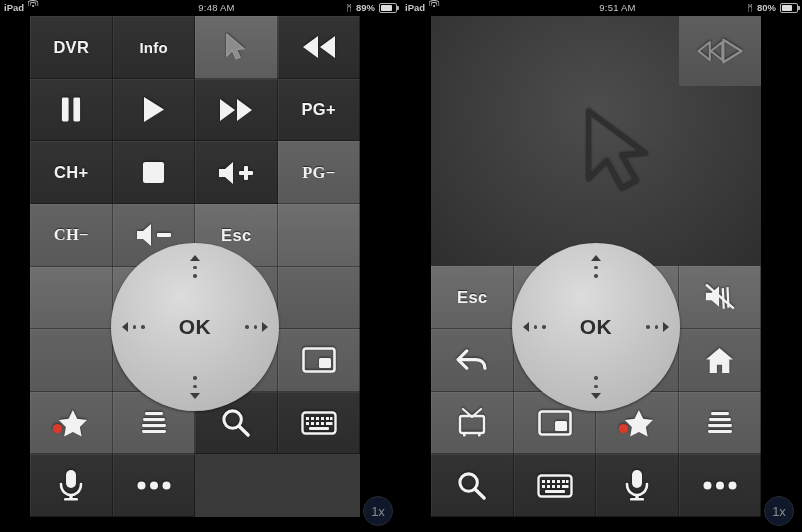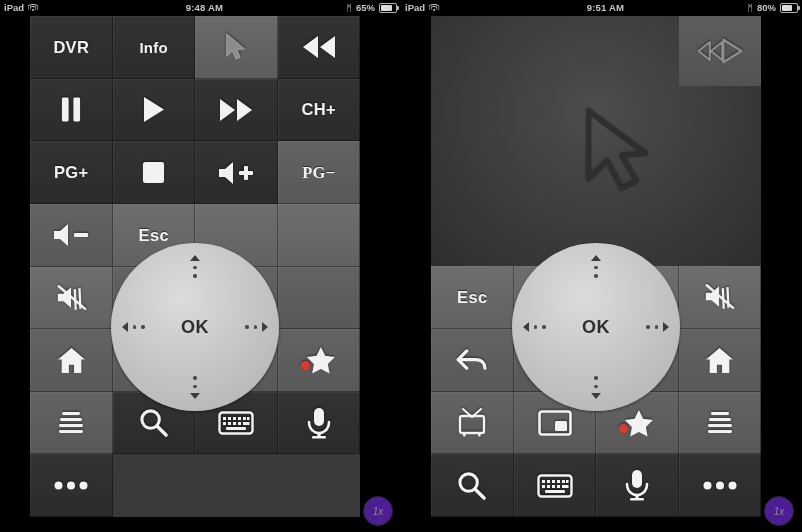--- a/index.html
+++ b/index.html
@@ -5,23 +5,23 @@
   html,body{margin:0;padding:0;background:#000;}
   body{width:802px;height:532px;overflow:hidden;font-family:"Liberation Sans",sans-serif;}
 
   .screens{position:relative;width:802px;height:532px;background:#000;display:flex;}
 
   .device{position:relative;width:401px;height:532px;background:#000;overflow:hidden;}
 
   
   .statusbar{position:absolute;top:0;left:0;width:401px;height:16px;background:#000;
              color:#c8c8c8;font-size:9.5px;line-height:16px;}
-  .sb-left{position:absolute;left:4px;top:0;display:flex;align-items:center;gap:4px;height:16px;}
-  .sb-center{position:absolute;left:4px;top:0;width:401px;text-align:center;height:16px;
-             font-weight:bold;letter-spacing:.2px;}
+  .sb-left{position:absolute;left:4px;top:0;display:flex;align-items:flex-start;gap:4px;height:16px;}
+  .sb-center{position:absolute;left:16px;top:0;width:401px;text-align:center;height:16px;
+             font-weight:normal;letter-spacing:.2px;}
   .sb-right{position:absolute;right:4px;top:0;display:flex;align-items:center;gap:4px;height:16px;}
   .sb-label{font-weight:bold;font-size:9.5px;}
   .wifi-ico{width:10px;height:8px;position:relative;display:inline-block;}
   .wifi-ico i{position:absolute;left:50%;transform:translateX(-50%);border:1.1px solid #c8c8c8;
               border-bottom:none;border-radius:50% 50% 0 0;}
   .wifi-ico i:nth-child(1){width:9px;height:4.5px;top:0;}
   .wifi-ico i:nth-child(2){width:5px;height:2.6px;top:2.4px;}
   .wifi-ico i:nth-child(3){width:1.8px;height:1.8px;top:5px;background:#c8c8c8;border-radius:50%;border:none;}
   .bt-ico{font-size:9px;color:#c8c8c8;}
   .batt{width:16px;height:8px;border:1px solid #b4b4b4;border-radius:2px;position:relative;display:inline-block;}
@@ -51,56 +51,56 @@
           background:linear-gradient(180deg,#5e5e5e 0%,#525252 100%);
           display:flex;align-items:center;justify-content:center;}
   .cursor-big{position:absolute;left:148px;top:90px;}
 
   
   .dpad{position:absolute;left:50%;top:311px;transform:translate(-50%,-50%);
         width:168px;height:168px;border-radius:50%;
         background:radial-gradient(circle at 42% 32%,#dcdcdc 0%,#c6c6c6 48%,#b0b0b0 100%);
         box-shadow:0 1px 3px rgba(0,0,0,.45);}
   .dpad .ok{position:absolute;left:50%;top:50%;transform:translate(-50%,-50%);
-            font-size:18px;font-weight:bold;color:#2e2e2e;letter-spacing:.5px;text-align:center;}
+            font-size:21px;font-weight:bold;color:#2e2e2e;letter-spacing:.5px;text-align:center;}
   .dir{position:absolute;display:flex;align-items:center;gap:5px;color:#4a4a4a;}
   .dir.up{left:50%;top:12px;transform:translateX(-50%);flex-direction:column;}
   .dir.down{left:50%;bottom:12px;transform:translateX(-50%);flex-direction:column-reverse;}
   .dir.left{left:11px;top:50%;transform:translateY(-50%);}
   .dir.right{right:11px;top:50%;transform:translateY(-50%);flex-direction:row-reverse;}
   .dot{width:3.4px;height:3.4px;border-radius:50%;background:#4a4a4a;}
   .tri{width:0;height:0;}
   .tri.u{border-left:5px solid transparent;border-right:5px solid transparent;border-bottom:6px solid #3c3c3c;}
   .tri.d{border-left:5px solid transparent;border-right:5px solid transparent;border-top:6px solid #3c3c3c;}
   .tri.l{border-top:5px solid transparent;border-bottom:5px solid transparent;border-right:6px solid #3c3c3c;}
   .tri.r{border-top:5px solid transparent;border-bottom:5px solid transparent;border-left:6px solid #3c3c3c;}
 
   
   .zoom-badge{position:absolute;right:8px;bottom:6px;width:28px;height:28px;border-radius:50%;
-              background:#4c1d95;border:1px solid #2a2a2a;color:#8a8a8a;font-size:10px;
-              display:flex;align-items:center;justify-content:center;font-style:italic;}
+              background:#0f172a;border:1px solid #2a2a2a;color:#8a8a8a;font-size:13px;
+              display:flex;align-items:center;justify-content:center;}
 </style>
 </head>
 <body>
 
 <div class="screens">
     <div class="device">
       <div class="statusbar">
         <div class="sb-left">
           <span class="sb-label">iPad</span>
           <span class="wifi-ico">
             <i></i>
             <i></i>
             <i></i>
           </span>
         </div>
         <div class="sb-center">9:48 AM</div>
         <div class="sb-right">
           <span class="bt-ico">ᛗ</span>
-          <span class="sb-label">65%</span>
+          <span class="sb-label">89%</span>
           <span class="batt">
             <i style="width: 10.53px;"></i>
           </span>
         </div>
       </div>
       <div class="remote">
         <div class="grid" style="top: 0px; height: 501px; grid-template-rows: repeat(8, 1fr);">
           <div class="key dark">
             <span class="lbl">DVR</span>
           </div>
@@ -137,43 +137,46 @@
             </span>
           </div>
           <div class="key dark">
             <span class="ico" style="display: flex; align-items: center; justify-content: center;">
               <svg width="36" height="26" viewBox="0 0 36 26" fill="#f2f2f2" xmlns="http://www.w3.org/2000/svg">
                 <path d="M19 2 L34 13 L19 24 Z M2 2 L17 13 L2 24 Z"></path>
               </svg>
             </span>
           </div>
           <div class="key dark">
+            <span class="lbl">PG+</span>
+          </div>
+          <div class="key dark">
             <span class="lbl">CH+</span>
-          </div>
-          <div class="key dark">
-            <span class="lbl">PG+</span>
           </div>
           <div class="key dark">
             <span class="ico" style="display: flex; align-items: center; justify-content: center;">
               <svg width="23" height="23" viewBox="0 0 24 24" fill="#f2f2f2" xmlns="http://www.w3.org/2000/svg">
                 <rect x="1" y="1" width="22" height="22" rx="2.5"></rect>
               </svg>
             </span>
           </div>
           <div class="key dark">
             <span class="ico" style="display: flex; align-items: center; justify-content: center;">
               <svg width="38" height="26" viewBox="0 0 38 26" fill="#f2f2f2" xmlns="http://www.w3.org/2000/svg">
                 <path d="M2 9 L8 9 L16 2 L16 24 L8 17 L2 17 Z"></path>
                 <rect x="22" y="11" width="14" height="4" rx="1"></rect>
                 <rect x="27" y="6" width="4" height="14" rx="1"></rect>
               </svg>
             </span>
           </div>
           <div class="key mid">
             <span class="lbl">PG−</span>
+          </div>
+          <div class="key mid">
+            <span class="lbl">CH−</span>
           </div>
           <div class="key mid">
             <span class="ico" style="display: flex; align-items: center; justify-content: center;">
               <svg width="38" height="26" viewBox="0 0 38 26" fill="#f2f2f2" xmlns="http://www.w3.org/2000/svg">
                 <path d="M2 9 L8 9 L16 2 L16 24 L8 17 L2 17 Z"></path>
                 <rect x="22" y="11" width="14" height="4" rx="1"></rect>
               </svg>
             </span>
           </div>
           <div class="key lighter">

